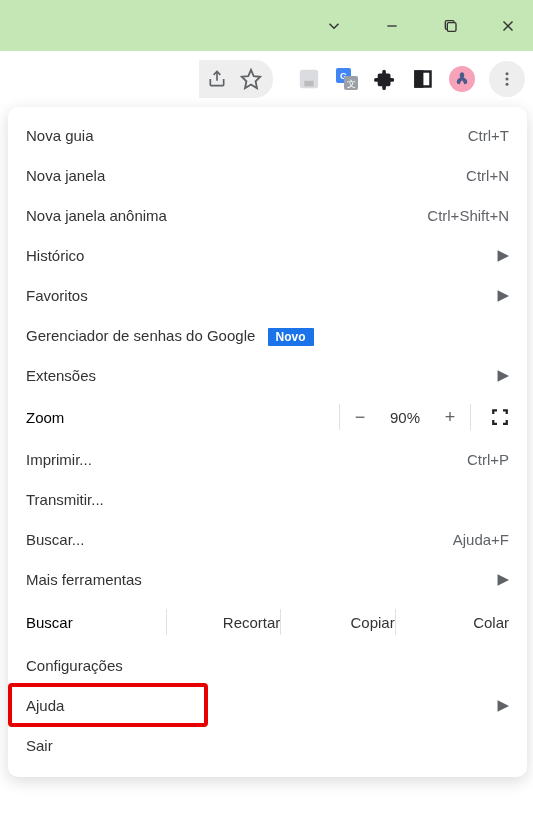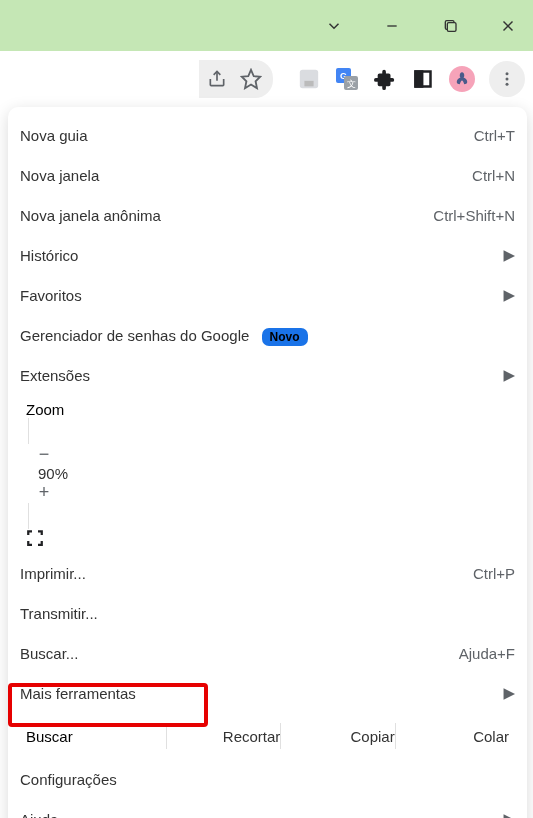--- a/index.html
+++ b/index.html
@@ -77,41 +77,41 @@
       right: 6px;
       background: #fff;
       border-radius: 10px;
       box-shadow: 0 4px 16px rgba(0,0,0,0.15);
       padding: 8px 0 12px 0;
     }
     .menu-row {
       display: flex;
       align-items: center;
       justify-content: space-between;
-      padding: 10px 12px;
+      padding: 10px 18px;
       min-height: 40px;
       color: #333;
     }
     .menu-row .label { color: #333; }
     .menu-row .shortcut { color: #5f6368; text-align: right; }
     .menu-row .arrow { color: #5f6368; }
     .badge {
       background: #1a73e8;
-      color: #000000;
+      color: #ffffff;
       font-size: 12px;
       font-weight: 600;
       padding: 2px 8px;
-      border-radius: 7px;
+      border-radius: 1px;
       margin-left: 8px;
     }
     .zoom-row {
       display: flex;
+      align-items: center;
       padding: 6px 18px;
       min-height: 44px;
-      flex-direction: column;
     }
     .zoom-row .label { flex: 1; }
     .zoom-row .divider {
       width: 1px;
       height: 26px;
       background: #e0e0e0;
       margin: 0 2px;
     }
     .zoom-row .zbtn {
       width: 36px;
@@ -321,16 +321,20 @@
   <div class="menu-row" id="settings-row">
     <span class="label">Configurações</span>
     <span></span>
   </div>
 
   <div class="menu-row">
     <span class="label">Ajuda</span>
     <span class="arrow">▶</span>
   </div>
 
+  <div class="menu-row">
+    <span class="label">Sair</span>
+    <span></span>
+  </div>
 
 </div>
 
 <div class="highlight-box" id="highlight" style="left: 8px; top: 683px; width: 200px; height: 44px;"></div>
 
 </body></html>

